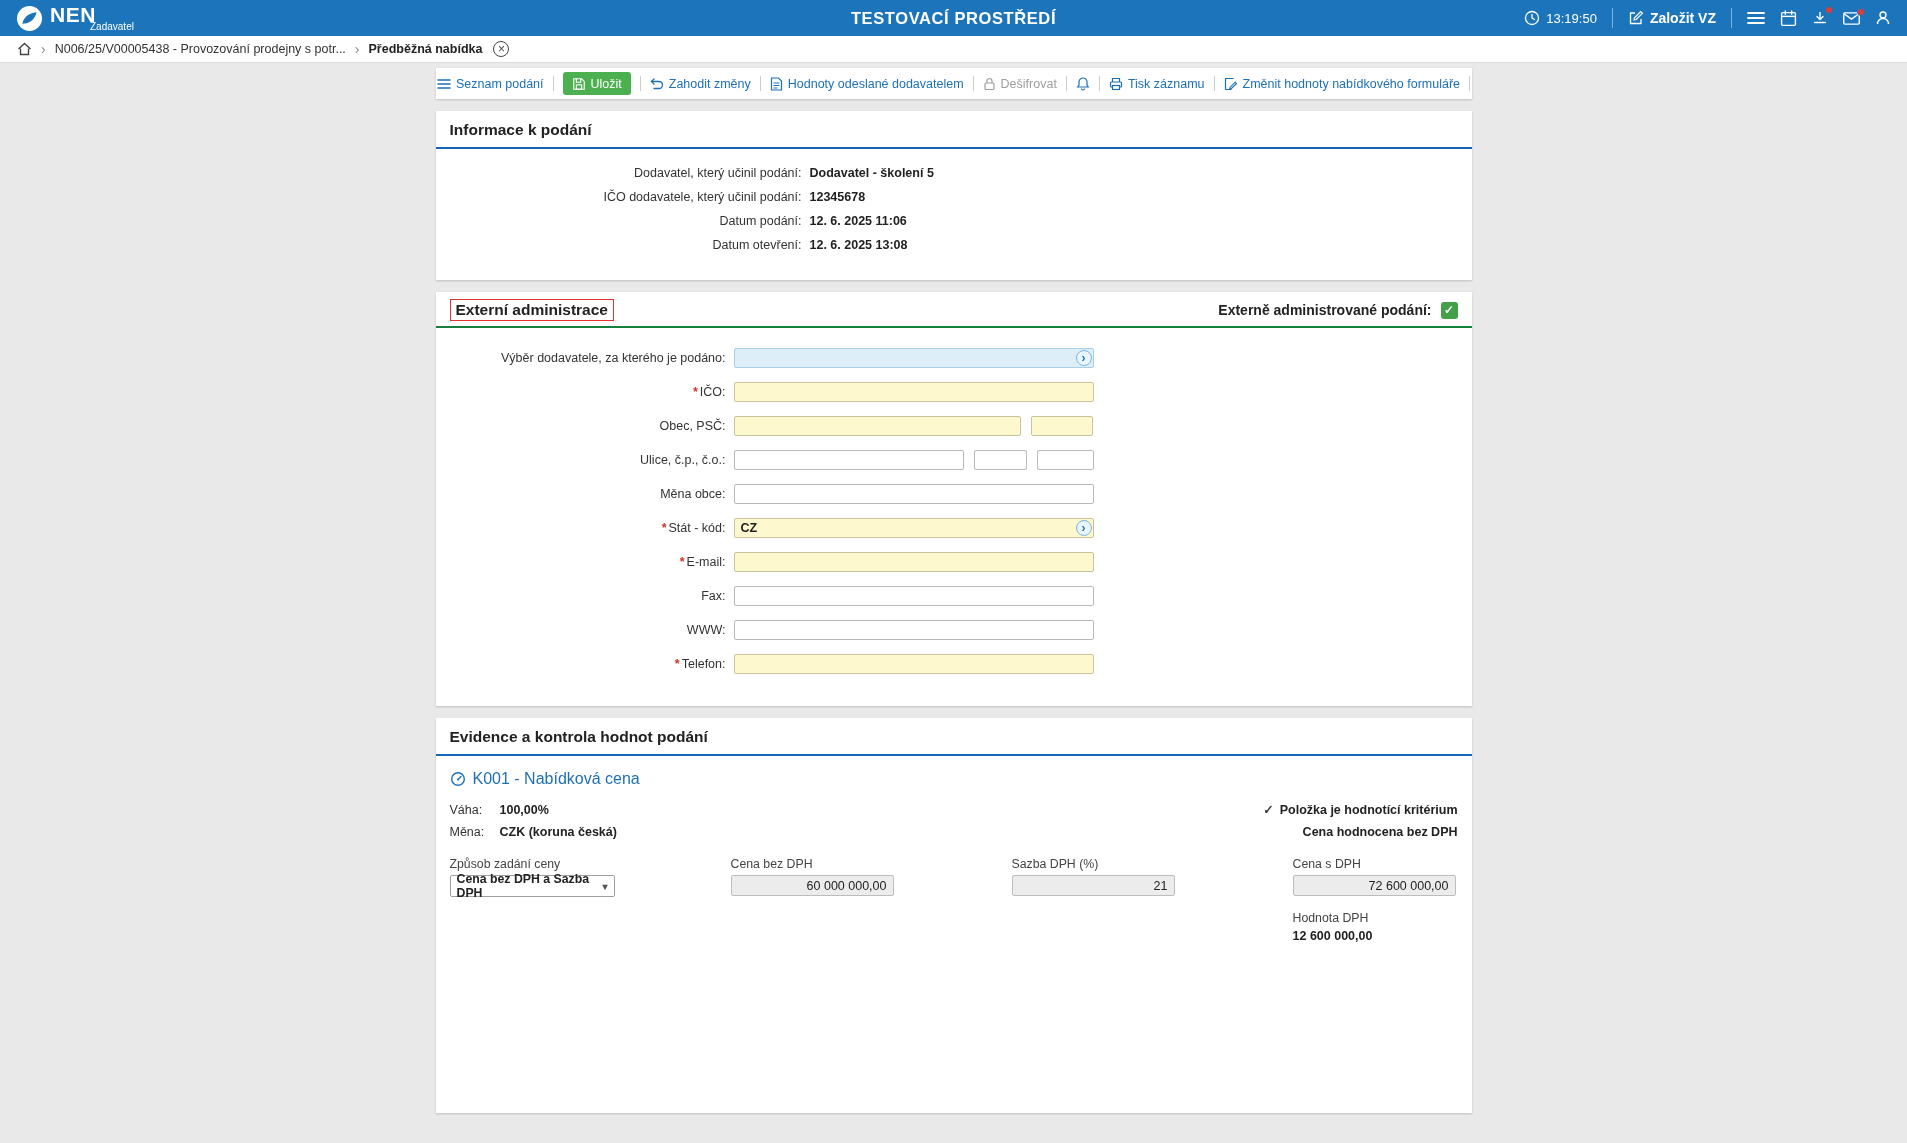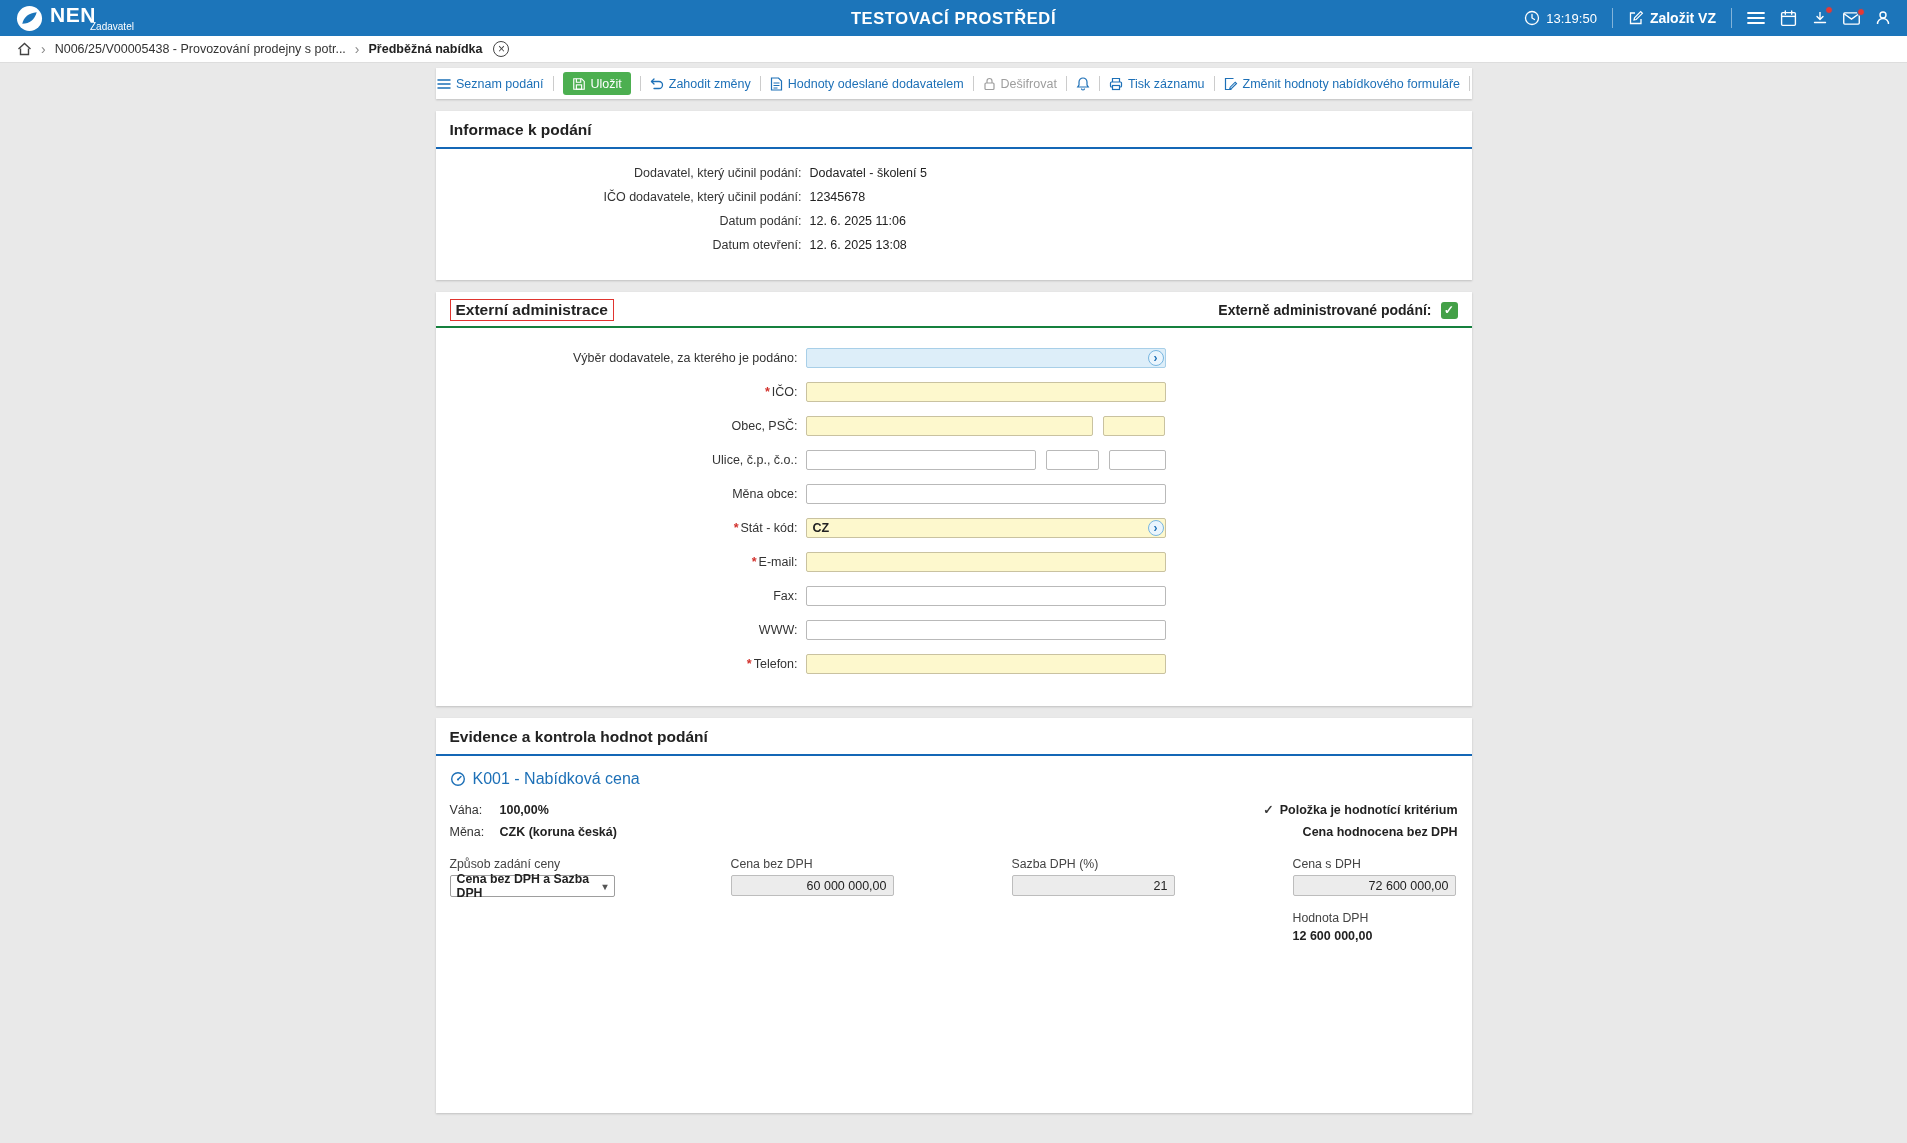--- a/index.html
+++ b/index.html
@@ -44,26 +44,26 @@
   .section-hd{padding:10px 14px 8px;border-bottom:2px solid #1467b6;font-size:15.5px;font-weight:bold;color:#222}
   .ext-hd{display:flex;justify-content:space-between;align-items:center;padding:7px 14px 5px;border-bottom:2px solid #15803d}
   .ext-title{font-size:15.5px;font-weight:bold;color:#222;border:1px solid #e0342f;padding:1px 5px}
   .ext-right{display:flex;align-items:center;gap:9px;font-size:14px;font-weight:bold;color:#222}
   .green-check{width:17px;height:17px;background:#43a047;border-radius:3px;color:#fff;font-size:12px;font-weight:bold;display:flex;align-items:center;justify-content:center;cursor:pointer}
 
   
   .info-rows{padding:17px 4px 18px}
   .irow{display:flex;margin-bottom:10px;align-items:center}
   .ilabel{width:370px;padding-right:8px;text-align:right;color:#333}
-  .ivalue{font-weight:normal;color:#222}
+  .ivalue{font-weight:bold;color:#222}
 
   
   .fields{padding:20px 0 18px}
   .frow{display:flex;align-items:center;margin-bottom:14px}
-  .flabel{width:370px;padding-right:8px;text-align:right;color:#333}
+  .flabel{width:298px;padding-right:8px;text-align:right;color:#333}
   .req{color:#d2322d;margin-right:2px;font-weight:bold}
   .fctl{width:360px;display:flex;gap:10px}
   .txt{height:20px;border:1px solid #b9b9b9;border-radius:2px;background:#fff;font-family:inherit;font-size:12.5px;padding:0 6px;width:100%;color:#222}
   .txt.yellow{background:#fdf8cd;border-color:#c9c2a0}
   .txt.lblue{background:#ddeef9;border-color:#a8cfe8}
   .w287{width:287px}.w62{width:62px}.w230{width:230px}.w53{width:53px}.w57{width:57px}
   .lookup{position:relative;width:100%}
   .lookup .txt{padding-right:24px;font-weight:bold}
   .lookup-btn{position:absolute;right:2px;top:2px;width:16px;height:16px;border:1px solid #78b6e0;background:#eaf5fd;color:#1d70b7;border-radius:8px;font-weight:bold;display:flex;align-items:center;justify-content:center;font-size:12px;line-height:1;padding:0;cursor:pointer}
 

